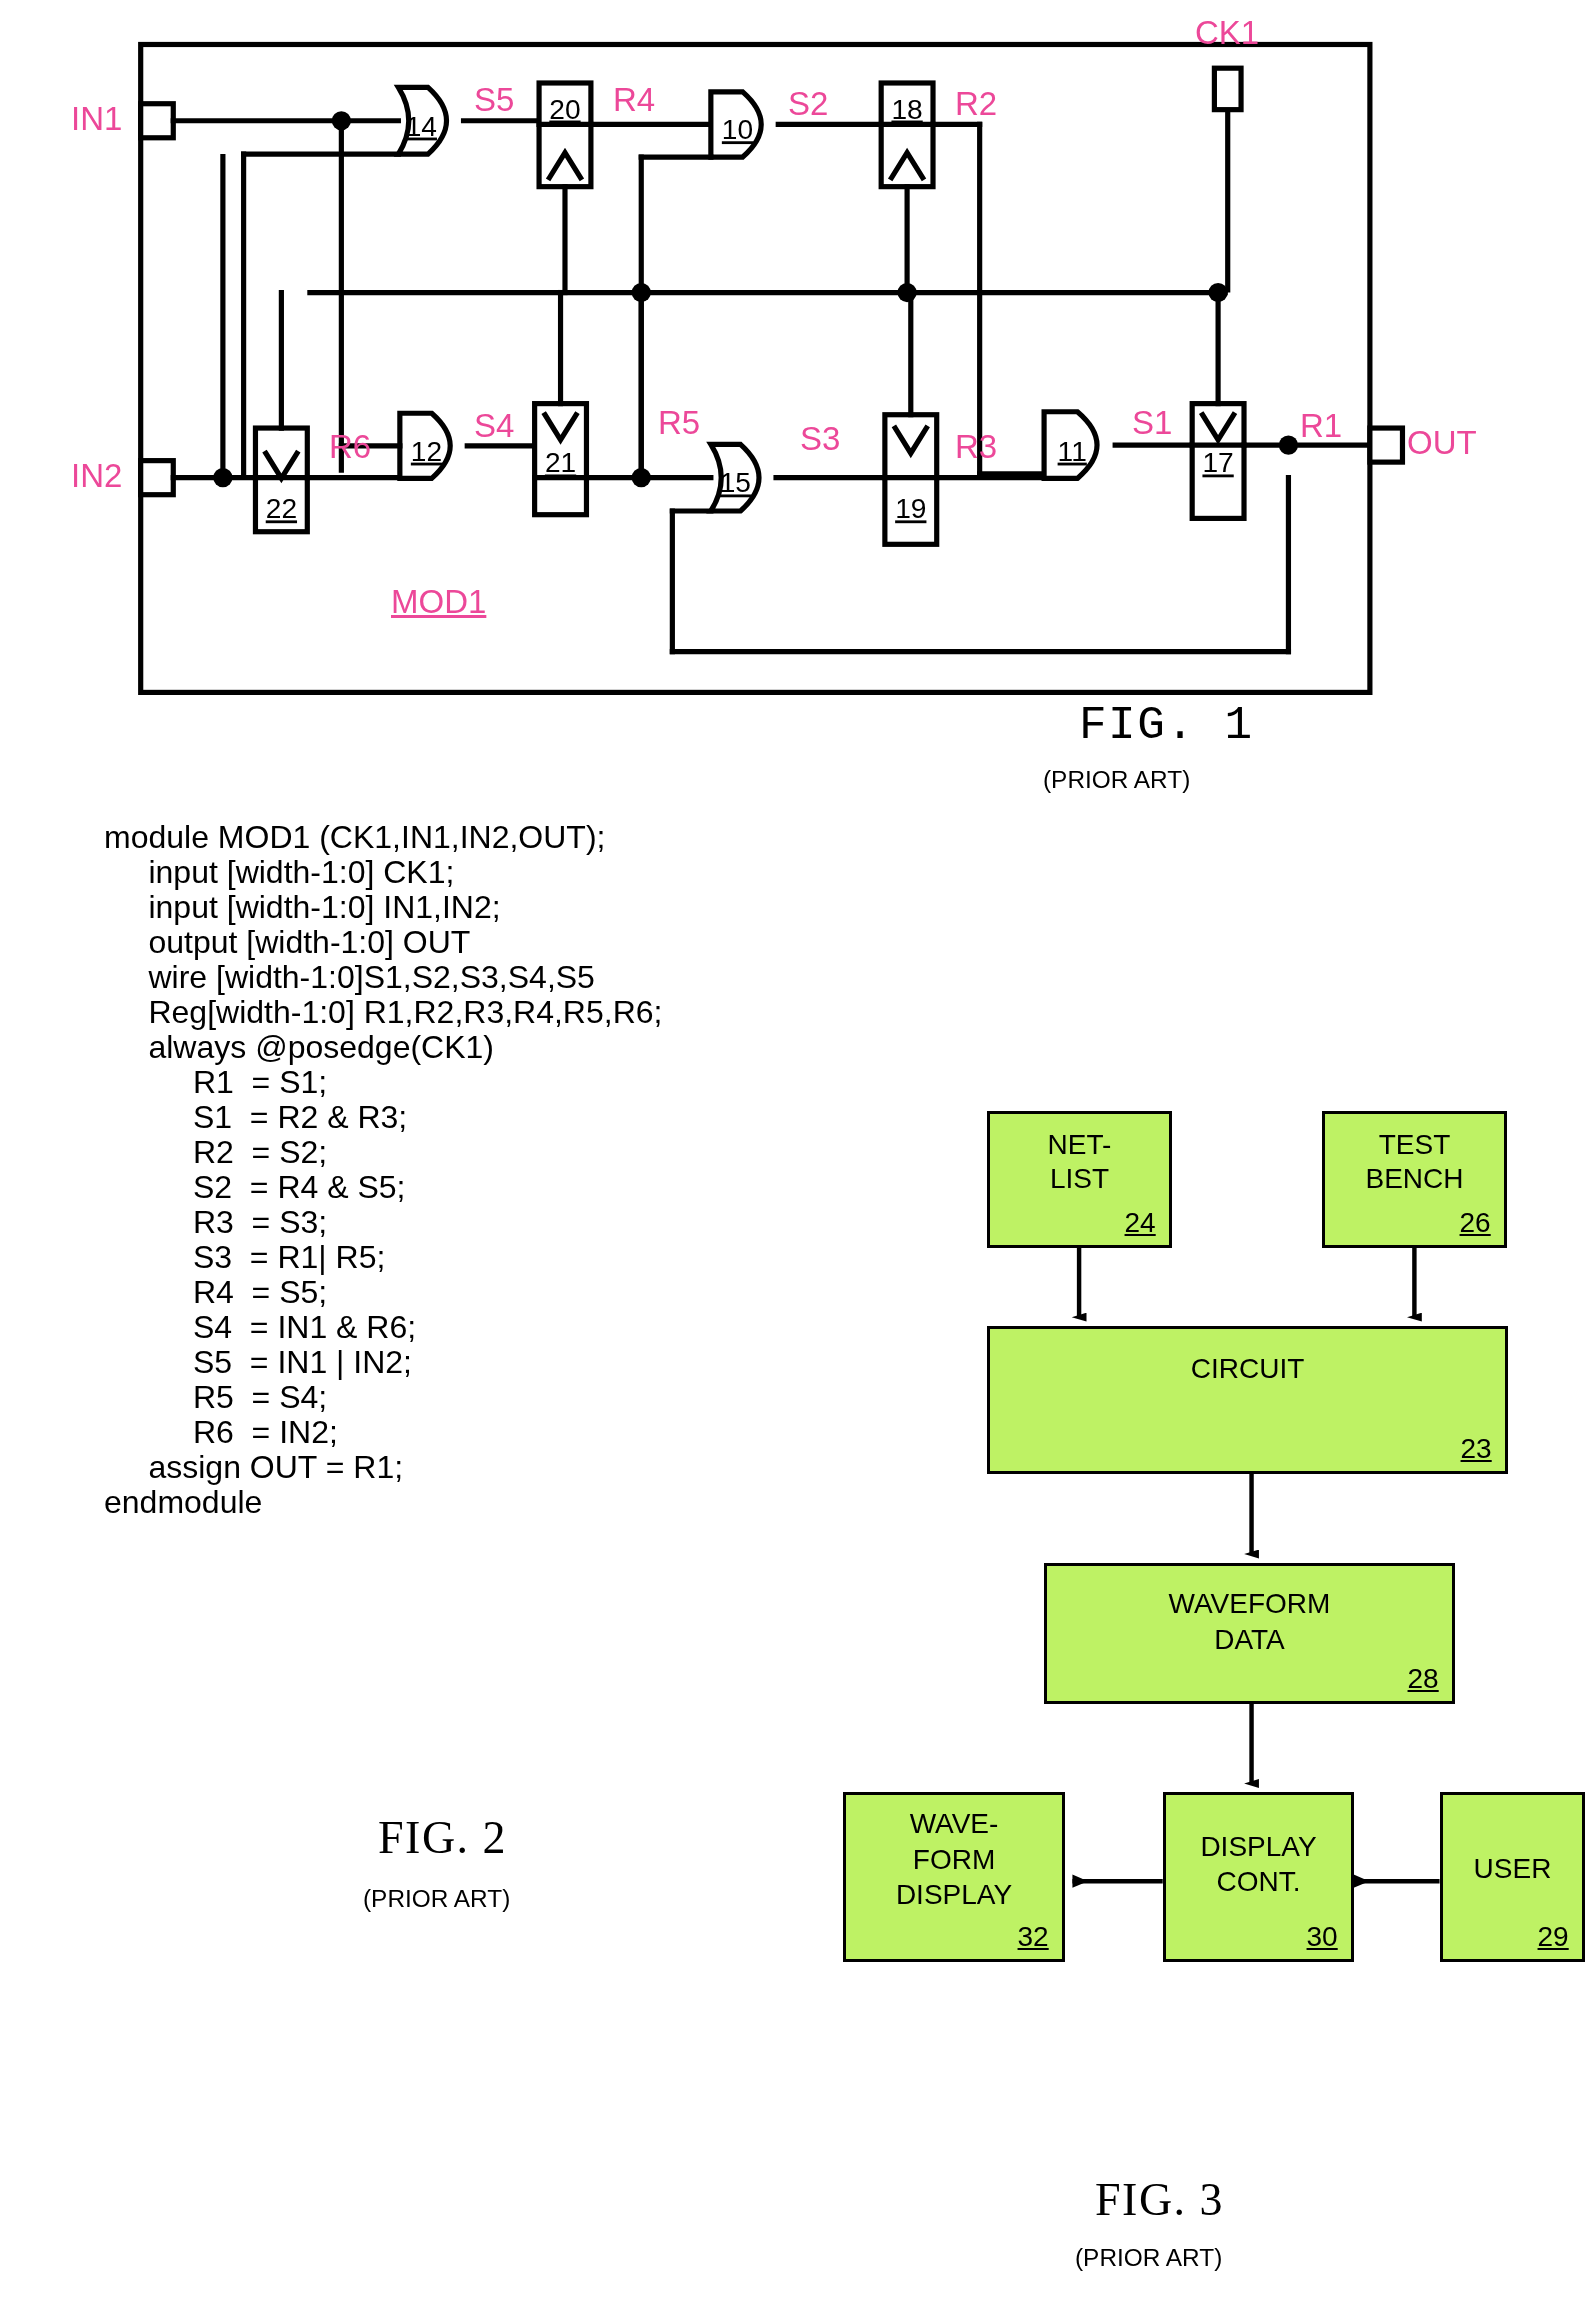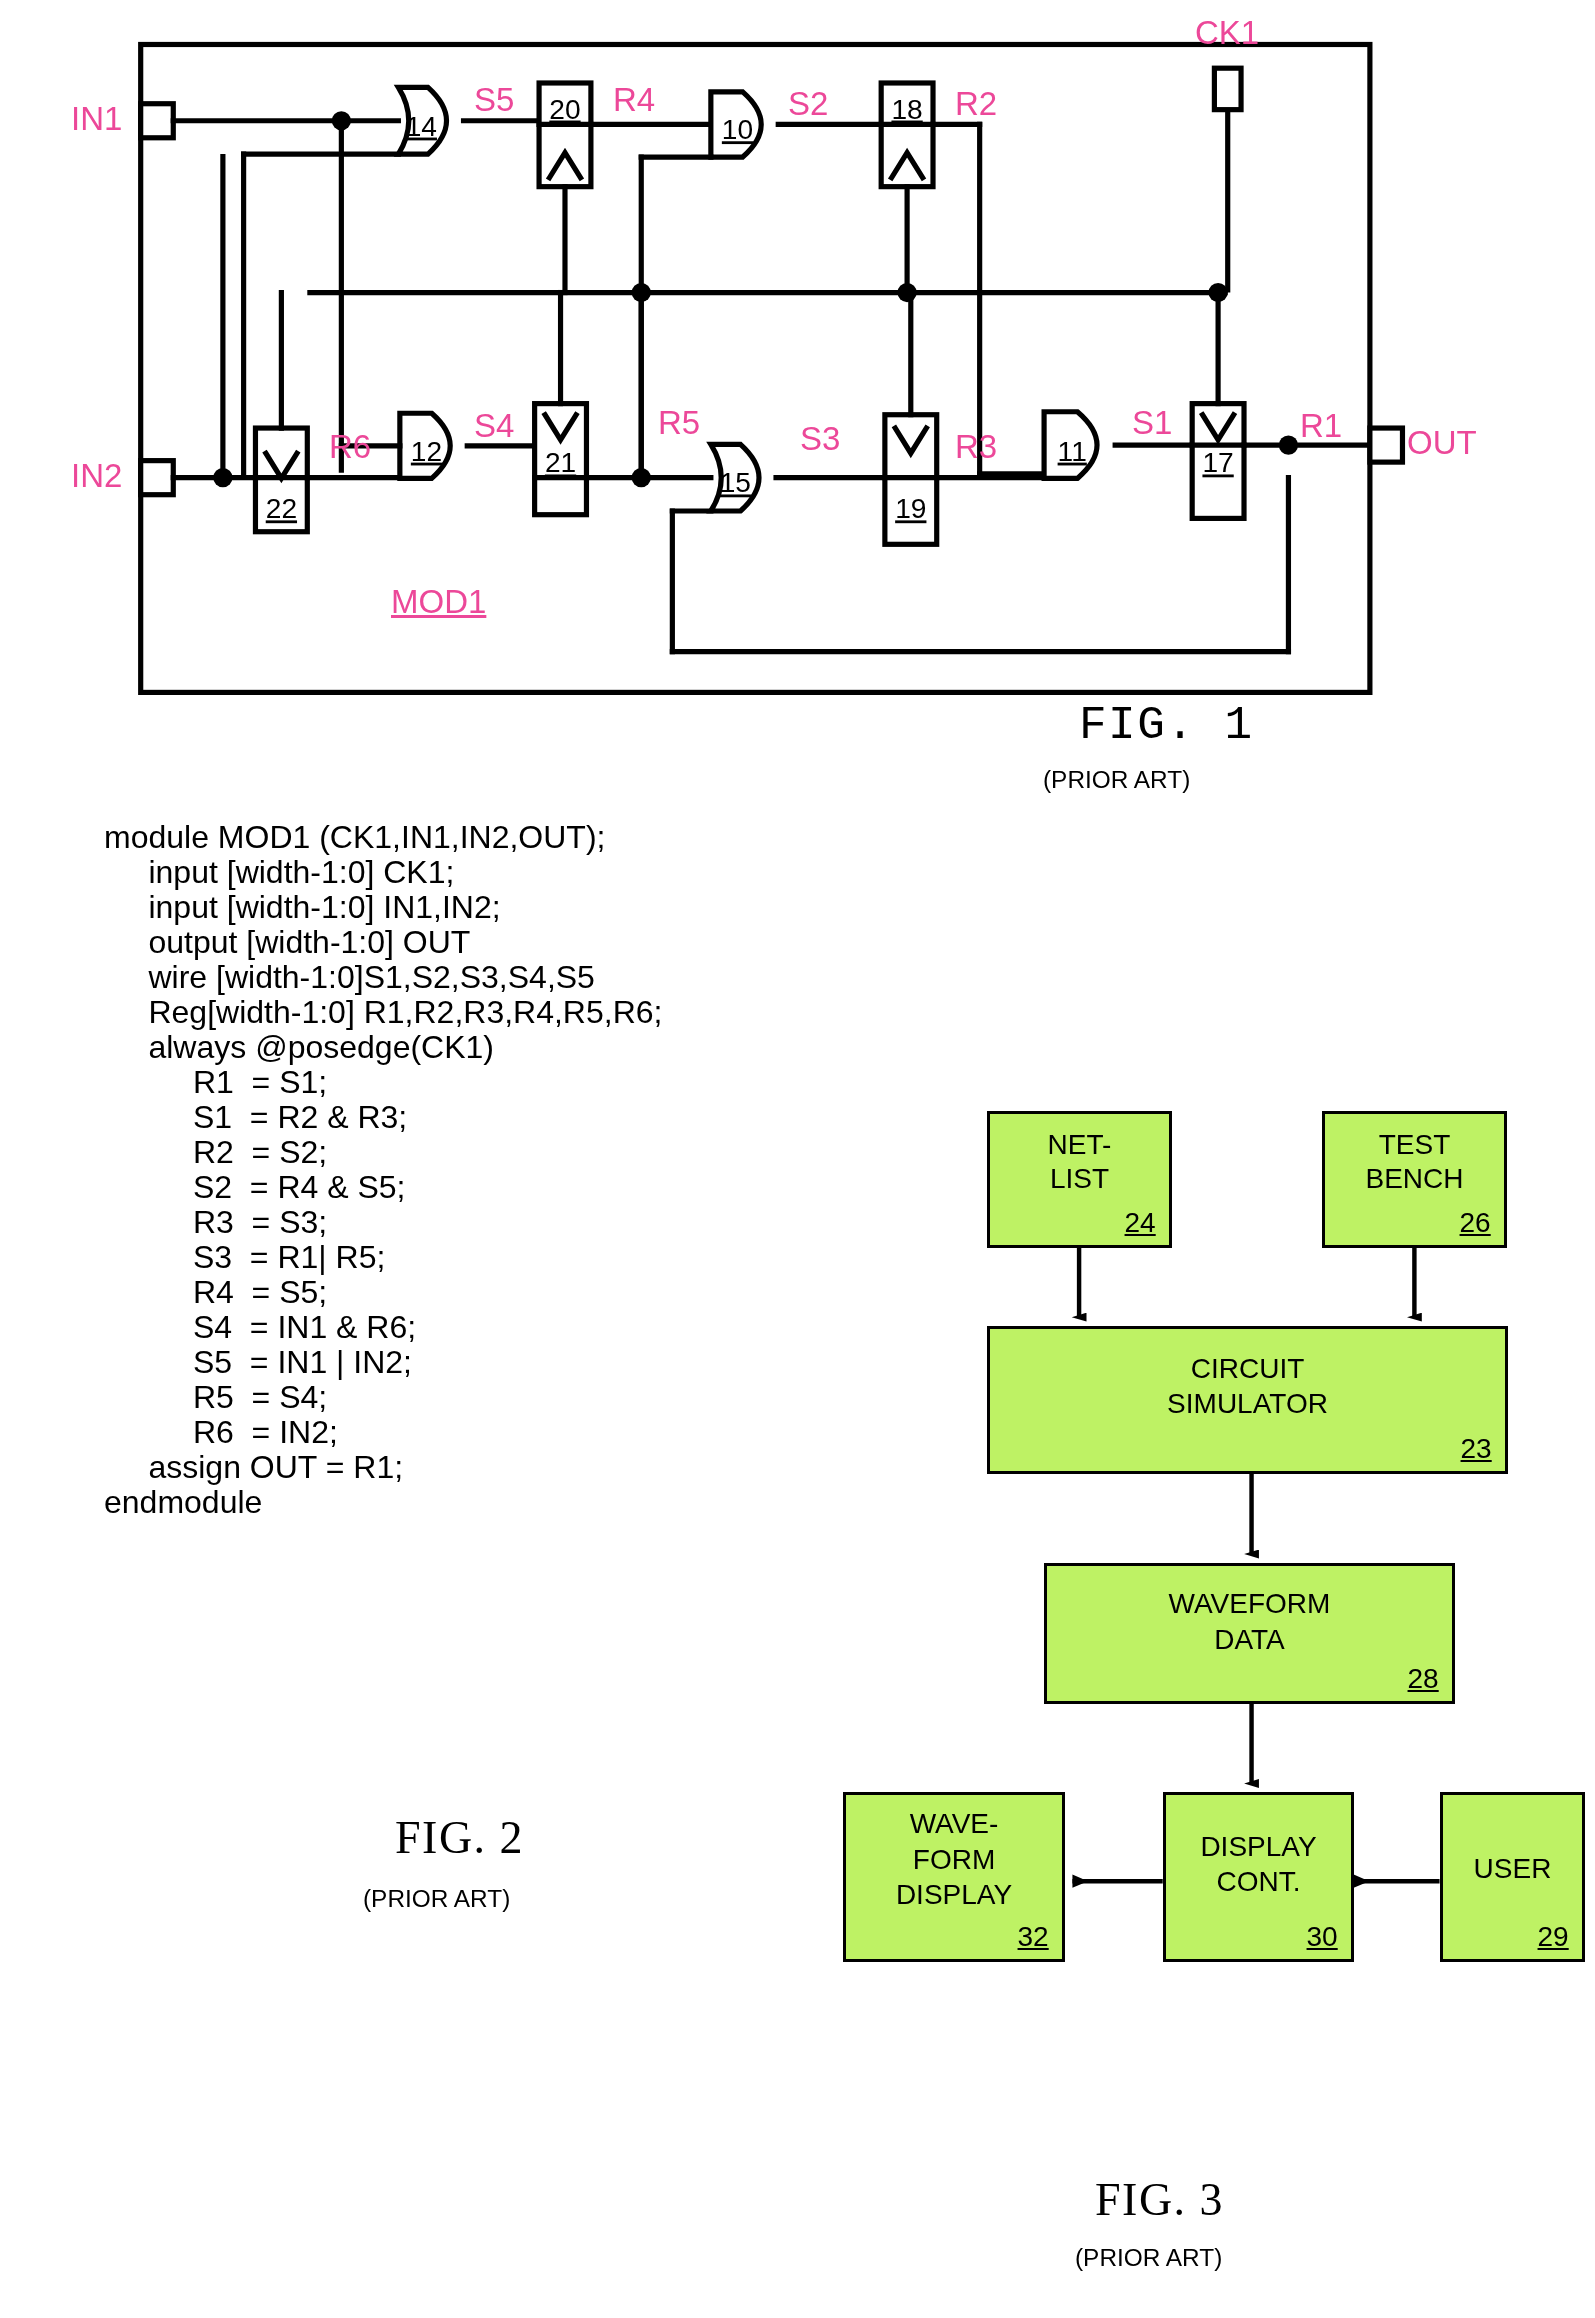--- a/index.html
+++ b/index.html
@@ -199,21 +199,21 @@
     <div class="codeline">          S3  = R1| R5;</div>
     <div class="codeline">          R4  = S5;</div>
     <div class="codeline">          S4  = IN1 &amp; R6;</div>
     <div class="codeline">          S5  = IN1 | IN2;</div>
     <div class="codeline">          R5  = S4;</div>
     <div class="codeline">          R6  = IN2;</div>
     <div class="codeline">     assign OUT = R1;</div>
     <div class="codeline">endmodule</div>
   </div>
 
-  <div class="figtitle" style="left:378px;top:1811px;margin-left:17px;">FIG. 2</div>
+  <div class="figtitle" style="left:378px;top:1811px;">FIG. 2</div>
   <div class="figsub" style="left:363px;top:1885px;">(PRIOR ART)</div>
 
   <div id="fig3">
     <svg width="943" height="1111" viewBox="0 0 1274 1500">
       <defs>
         <marker id="arrowDown" markerWidth="26" markerHeight="26" refX="6" refY="12" orient="auto" markerUnits="userSpaceOnUse">
           <path d="M0,2 L12,2 L6,22 Z" fill="#000"></path>
         </marker>
         <marker id="arrowLeft" markerWidth="30" markerHeight="30" refX="22" refY="9" orient="auto" markerUnits="userSpaceOnUse">
           <path d="M22,0 L22,18 L1,9 Z" fill="#000"></path>
@@ -242,21 +242,20 @@
     </div>
 
     <div class="f3box" style="left:670px;top:0px;width:185px;height:137px;">
       <div class="f3txt" style="top:15px;">TEST</div>
       <div class="f3txt" style="top:49px;">BENCH</div>
       <div class="f3num">26</div>
     </div>
 
     <div class="f3box" style="left:335px;top:215px;width:521px;height:148px;">
       <div class="f3txt" style="top:24px;">CIRCUIT</div>
-      <div class="f3txt" style="top:59px;">SIMULATOR</div>
       <div class="f3num">23</div>
     </div>
 
     <div class="f3box" style="left:392px;top:452px;width:411px;height:141px;">
       <div class="f3txt" style="top:22px;">WAVEFORM</div>
       <div class="f3txt" style="top:58px;">DATA</div>
       <div class="f3num">28</div>
     </div>
 
     <div class="f3box" style="left:191px;top:681px;width:222px;height:170px;">

